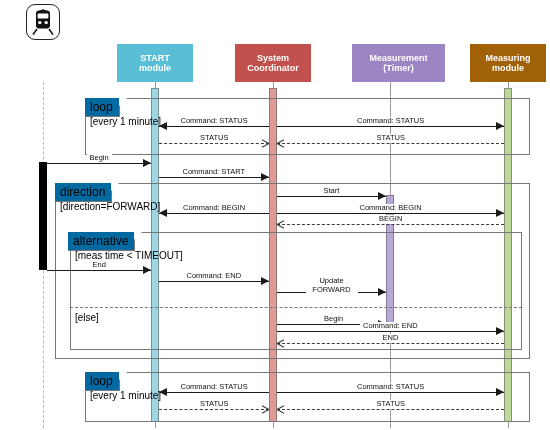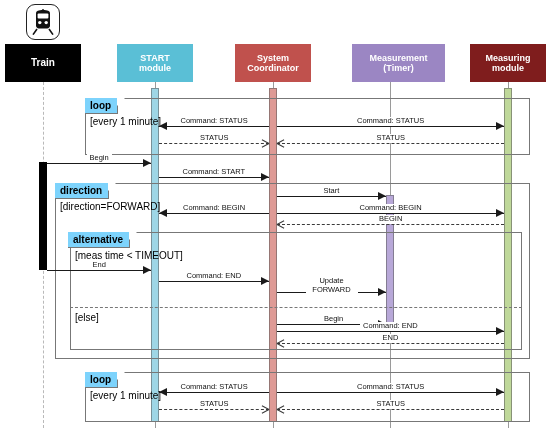--- a/index.html
+++ b/index.html
@@ -56,23 +56,23 @@
     position:absolute;
     box-sizing:border-box;
     border:1px solid #777;
     background:transparent;
   }
   .frame-label{
     position:absolute;
     box-sizing:border-box;
     border-right:1px solid #777;
     border-bottom:1px solid #777;
-    background:#7dd3fc;
-    font-size:10px;
-    font-weight:bold;
+    background:#0369a1;
+    font-size:12px;
+    font-weight:normal;
     color:#000;
     padding:2px 6px 2px 5px;
     white-space:nowrap;
   }
   .frame-label::after{
     content:"";
     position:absolute;
     right:-8px;top:0;
     border-top:8px solid #ffffff;
     border-right:8px solid transparent;
@@ -232,28 +232,25 @@
     <div class="msg-label" style="left: 177.5px; top: 383px;">Command: STATUS</div>
     <div class="msg" style="left: 277px; top: 392px; width: 227px;"></div>
     <div class="arrowhead right" style="top: 388px; left: 496px;"></div>
     <div class="msg-label" style="left: 354px; top: 383px;">Command: STATUS</div>
     <div class="msg ret" style="left: 159px; top: 409px; width: 110px;"></div>
     <div class="arrow-open right" style="top: 405.5px; left: 262px;"></div>
     <div class="msg-label" style="left: 197px; top: 400px;">STATUS</div>
     <div class="msg ret" style="left: 277px; top: 409px; width: 227px;"></div>
     <div class="arrow-open left" style="top: 405.5px; left: 277px;"></div>
     <div class="msg-label" style="left: 373.5px; top: 400px;">STATUS</div>
-    <div class="actor-box" style="left: 5px; top: 44px; width: 76px; height: 38px; background: rgb(0, 0, 0); color: rgb(255, 255, 255); font-size: 10px;">
-      <span>Train</span>
-    </div>
     <div class="actor-box" style="left: 117px; top: 44px; width: 76px; height: 38px; background: rgb(90, 191, 214); color: rgb(255, 255, 255); font-size: 9px;">
       <span>START<br>module</span>
     </div>
     <div class="actor-box" style="left: 235px; top: 44px; width: 76px; height: 38px; background: rgb(192, 81, 77); color: rgb(255, 255, 255); font-size: 9px; justify-content: flex-end;">
       <span>System<br>Coordinator</span>
     </div>
     <div class="actor-box" style="left: 352px; top: 44px; width: 93px; height: 38px; background: rgb(155, 134, 195); color: rgb(255, 255, 255); font-size: 9px;">
       <span>Measurement<br>(Timer)</span>
     </div>
-    <div class="actor-box" style="left: 470px; top: 44px; width: 76px; height: 38px; background: #7f1d1d; color: rgb(255, 255, 255); font-size: 9px;">
+    <div class="actor-box" style="left: 470px; top: 44px; width: 76px; height: 38px; background: #a16207; color: rgb(255, 255, 255); font-size: 9px;">
       <span>Measuring<br>module</span>
     </div>
   </div>
 
 </body></html>

